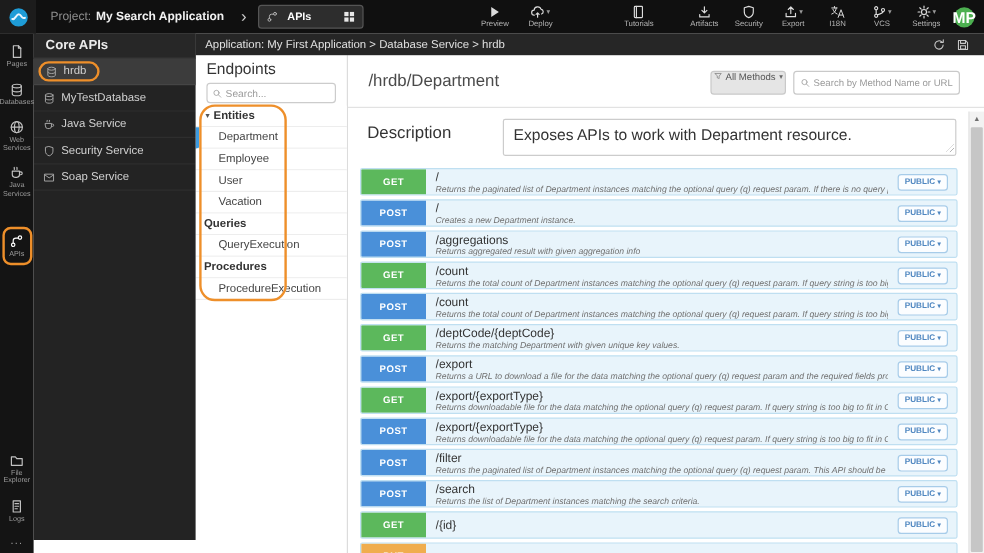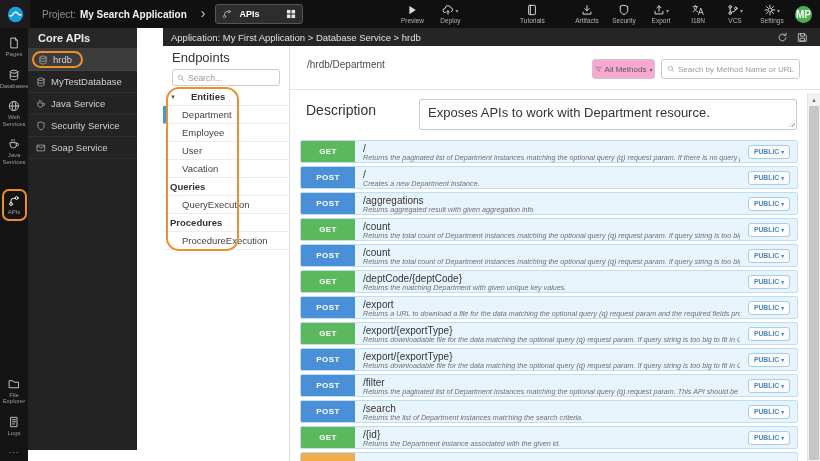--- a/index.html
+++ b/index.html
@@ -25,35 +25,35 @@
 .tb-action{display:flex;flex-direction:column;align-items:center;cursor:pointer;min-width:26px}
 .ic-row{display:flex;align-items:center;height:12px}
 .tb-action .ic{width:12px;height:12px;color:#dcdcdc}
 .caret{font-size:6px;color:#9a9a9a;margin-left:1px}
 .tb-label{font-size:6.5px;color:#b5b5b5;margin-top:1px;white-space:nowrap}
 .tb-left .tb-action:nth-child(1){margin-left:96px}
 .tb-left .tb-action:nth-child(2){margin-left:12px}
 .tb-left .tb-action:nth-child(3){margin-left:56px}
 .tb-spacer{flex:1}
 .tb-right{gap:11px}
-.avatar{width:17px;height:17px;border-radius:50%;background:var(--avatar,#4caf50);color:#fff;font-size:10px;font-weight:700;display:flex;align-items:center;justify-content:center;margin:0 8px 0 10px;cursor:pointer}
+.avatar{width:17px;height:17px;border-radius:50%;background:var(--avatar,#4caf50);color:#fff;font-size:13px;font-weight:700;display:flex;align-items:center;justify-content:center;margin:0 8px 0 10px;cursor:pointer}
 
 
 .rail{position:absolute;left:0;top:28px;bottom:0;width:28px;background:#141414;display:flex;flex-direction:column;align-items:center;padding-top:9px;z-index:5}
 #rail-top,.rail-bottom{display:flex;flex-direction:column;align-items:center;width:100%}
 .rail-item{width:27px;display:flex;flex-direction:column;align-items:center;margin-bottom:11px;cursor:pointer}
 .rail-ic{width:12px;height:12px;color:#c2c2c2}
 .rail-label{font-size:6px;color:#9b9b9b;text-align:center;line-height:6.5px;margin-top:2px}
 .rail-item.active{border:2px solid var(--annotation,#ee8f2a);border-radius:7px;margin:13px 0 11px;padding:4px 0 3px;width:25px}
 .rail-item.active .rail-ic{color:#fff}
 .rail-bottom{margin-top:auto}
 .rail-dots{color:#9b9b9b;font-size:9px;letter-spacing:1px;margin:0 0 8px;cursor:pointer;line-height:6px}
 
 
-.services{position:absolute;left:28px;top:28px;bottom:11px;width:109px;background:#232323;z-index:4}
+.services{position:absolute;left:28px;top:28px;bottom:11px;width:135px;background:#232323;z-index:4}
 .svc-header{height:21px;display:flex;align-items:center;padding:0 10px;font-size:11px;font-weight:700;color:#ececec;border-bottom:1px solid #3b3b3b;background:#272727}
 .svc-item{height:22px;display:flex;align-items:center;padding:0 8px;border-bottom:1px solid rgba(255,255,255,.05);cursor:pointer}
 .svc-item.selected{background:#3c3c3c}
 .svc-inner{display:flex;align-items:center;gap:5px;color:#d2d2d2;font-size:9.5px;white-space:nowrap}
 .svc-ic{width:10px;height:10px;color:#a5a5a5;flex:none}
 .svc-inner.pill{border:2px solid var(--annotation,#ee8f2a);border-radius:10px;padding:1px 9px 1px 4px;margin-left:-4px}
 
 
 .breadcrumb{position:absolute;left:163px;top:28px;right:0;height:18px;background:#262626;display:flex;align-items:center;z-index:4}
 .bc-text{color:#e0e0e0;font-size:9.5px;margin-left:8px;white-space:nowrap}
@@ -62,30 +62,30 @@
 
 
 .endpoints{position:absolute;left:163px;top:46px;bottom:0;width:127px;background:#fff;border-right:1px solid #dcdcdc}
 .ep-title{font-size:13px;color:#333;padding:5px 9px;line-height:13px}
 .ep-search{margin:0 9px;height:17px;border:1px solid #ccc;border-radius:3px;display:flex;align-items:center;padding:0 4px;gap:3px;background:#fff}
 .search-ic{width:8px;height:8px;color:#999;flex:none}
 .ep-search input{border:none;outline:none;width:100%;font-size:8.5px;font-family:inherit;color:#333;background:transparent}
 .ep-search input::placeholder{color:#9a9a9a}
 #ep-list{margin-top:2px}
 .ep-h,.ep-i{height:18px;display:flex;align-items:center;border-bottom:1px solid #ededed;font-size:9.5px;background:#fff}
-.ep-h{font-weight:700;color:#333;padding-left:7px;gap:15px}
+.ep-h{font-weight:700;color:#333;padding-left:7px;gap:2px}
 .tree-caret{font-size:6px;color:#555}
 .ep-i{color:#444;padding-left:19px;cursor:pointer}
 .ep-i.sel{border-left:3px solid var(--accent,#3d9be0);padding-left:16px}
 
 
 .main{position:absolute;left:290px;top:46px;right:0;bottom:0;background:#fff}
 .main-header{position:relative;height:44px;border-bottom:1px solid #e2e2e2}
-.main-title{position:absolute;left:17px;top:13px;font-size:10px;font-weight:400;color:#4a4a4a}
-.filter-dd{position:absolute;left:302px;top:13px;width:63px;height:20px;border:1px solid #c9c9c9;border-radius:3px;display:flex;align-items:center;justify-content:center;gap:3px;font-size:8px;color:#555;cursor:pointer;background:#f9a8d4}
+.main-title{position:absolute;left:17px;top:13px;font-size:14px;font-weight:400;color:#4a4a4a}
+.filter-dd{position:absolute;left:302px;top:13px;width:63px;height:20px;border:1px solid #c9c9c9;border-radius:3px;display:flex;justify-content:center;gap:3px;font-size:8px;color:#555;cursor:pointer;background:#e5e5e5}
 .funnel-ic{width:7px;height:7px;color:#777}
 .dd-caret{font-size:6px;color:#666}
 .m-search{position:absolute;left:371px;top:13px;width:139px;height:20px;border:1px solid #c9c9c9;border-radius:3px;display:flex;align-items:center;padding:0 5px;gap:3px;background:#fff}
 .search-ic2{width:8px;height:8px;color:#999;flex:none}
 .m-search input{border:none;outline:none;width:100%;font-size:8px;font-family:inherit;color:#333;background:transparent}
 .m-search input::placeholder{color:#9a9a9a}
 .desc-row{display:flex;padding:9px 23px 5px 16px}
 .desc-label{width:113px;flex:none;font-size:14px;color:#333;padding-top:3px}
 .desc-wrap{position:relative;flex:1}
 .desc-input{width:100%;height:31px;border:1px solid #ccc;border-radius:2px;resize:none;font-family:inherit;font-size:13px;color:#333;padding:5px 8px;outline:none;display:block}
@@ -610,21 +610,20 @@
     </div>
     <div class="access-btn">
       <span class="acc-label">PUBLIC</span>
       <span class="dd-caret2">▾</span>
     </div>
   </div>
         <div class="api-row">
     <div class="badge" style="background: rgb(92, 184, 92);">GET</div>
     <div class="row-mid">
       <div class="row-path">/{id}</div>
-      <div class="row-desc">Returns the Department instance associated with the given id.</div>
     </div>
     <div class="access-btn">
       <span class="acc-label">PUBLIC</span>
       <span class="dd-caret2">▾</span>
     </div>
   </div>
         <div class="api-row">
     <div class="badge" style="background: rgb(240, 173, 78);">PUT</div>
     <div class="row-mid">
       <div class="row-path"></div>

